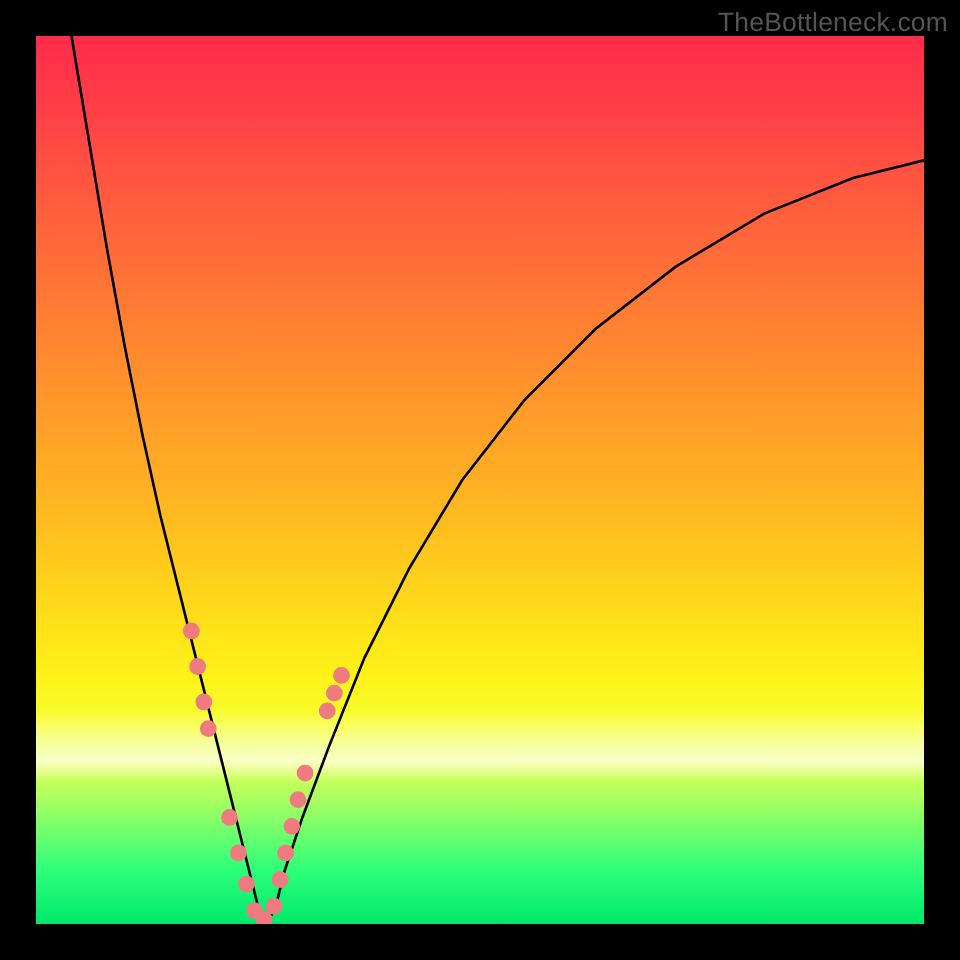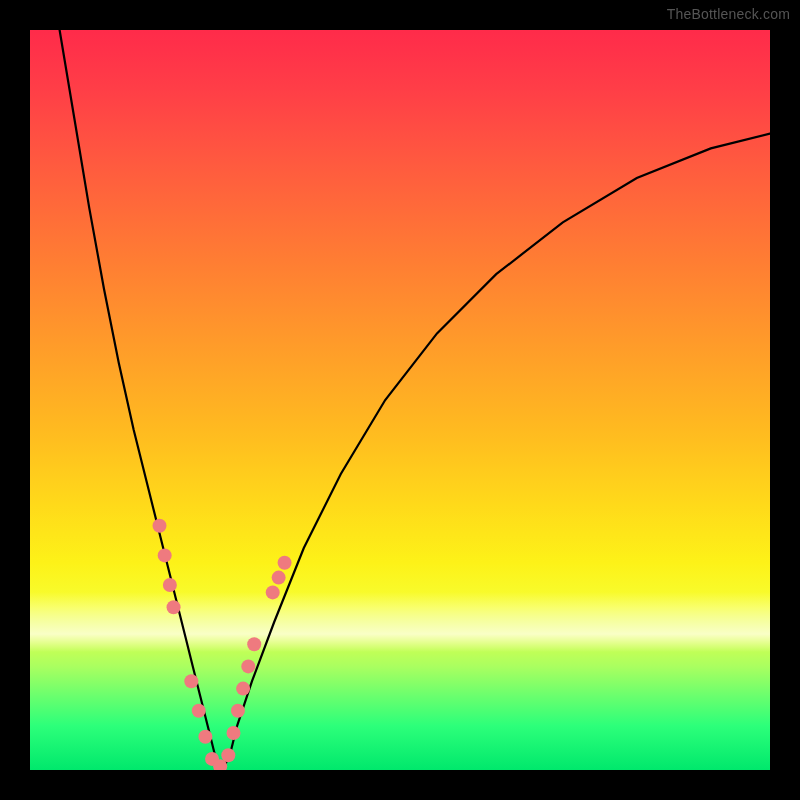--- a/index.html
+++ b/index.html
@@ -65,21 +65,21 @@
       rgba(255,255,220,0.85) 70%,
       rgba(255,255,220,0.0) 100%
     );
     pointer-events: none;
   }
   .watermark {
     position: absolute;
     top: 6px;
     right: 10px;
     color: #555;
-    font-size: 14px;
+    font-size: 22px;
     font-weight: 400;
     letter-spacing: 0.2px;
     user-select: none;
   }
   svg.curve-layer {
     position: absolute;
     left: 0;
     top: 0;
     width: 100%;
     height: 100%;

